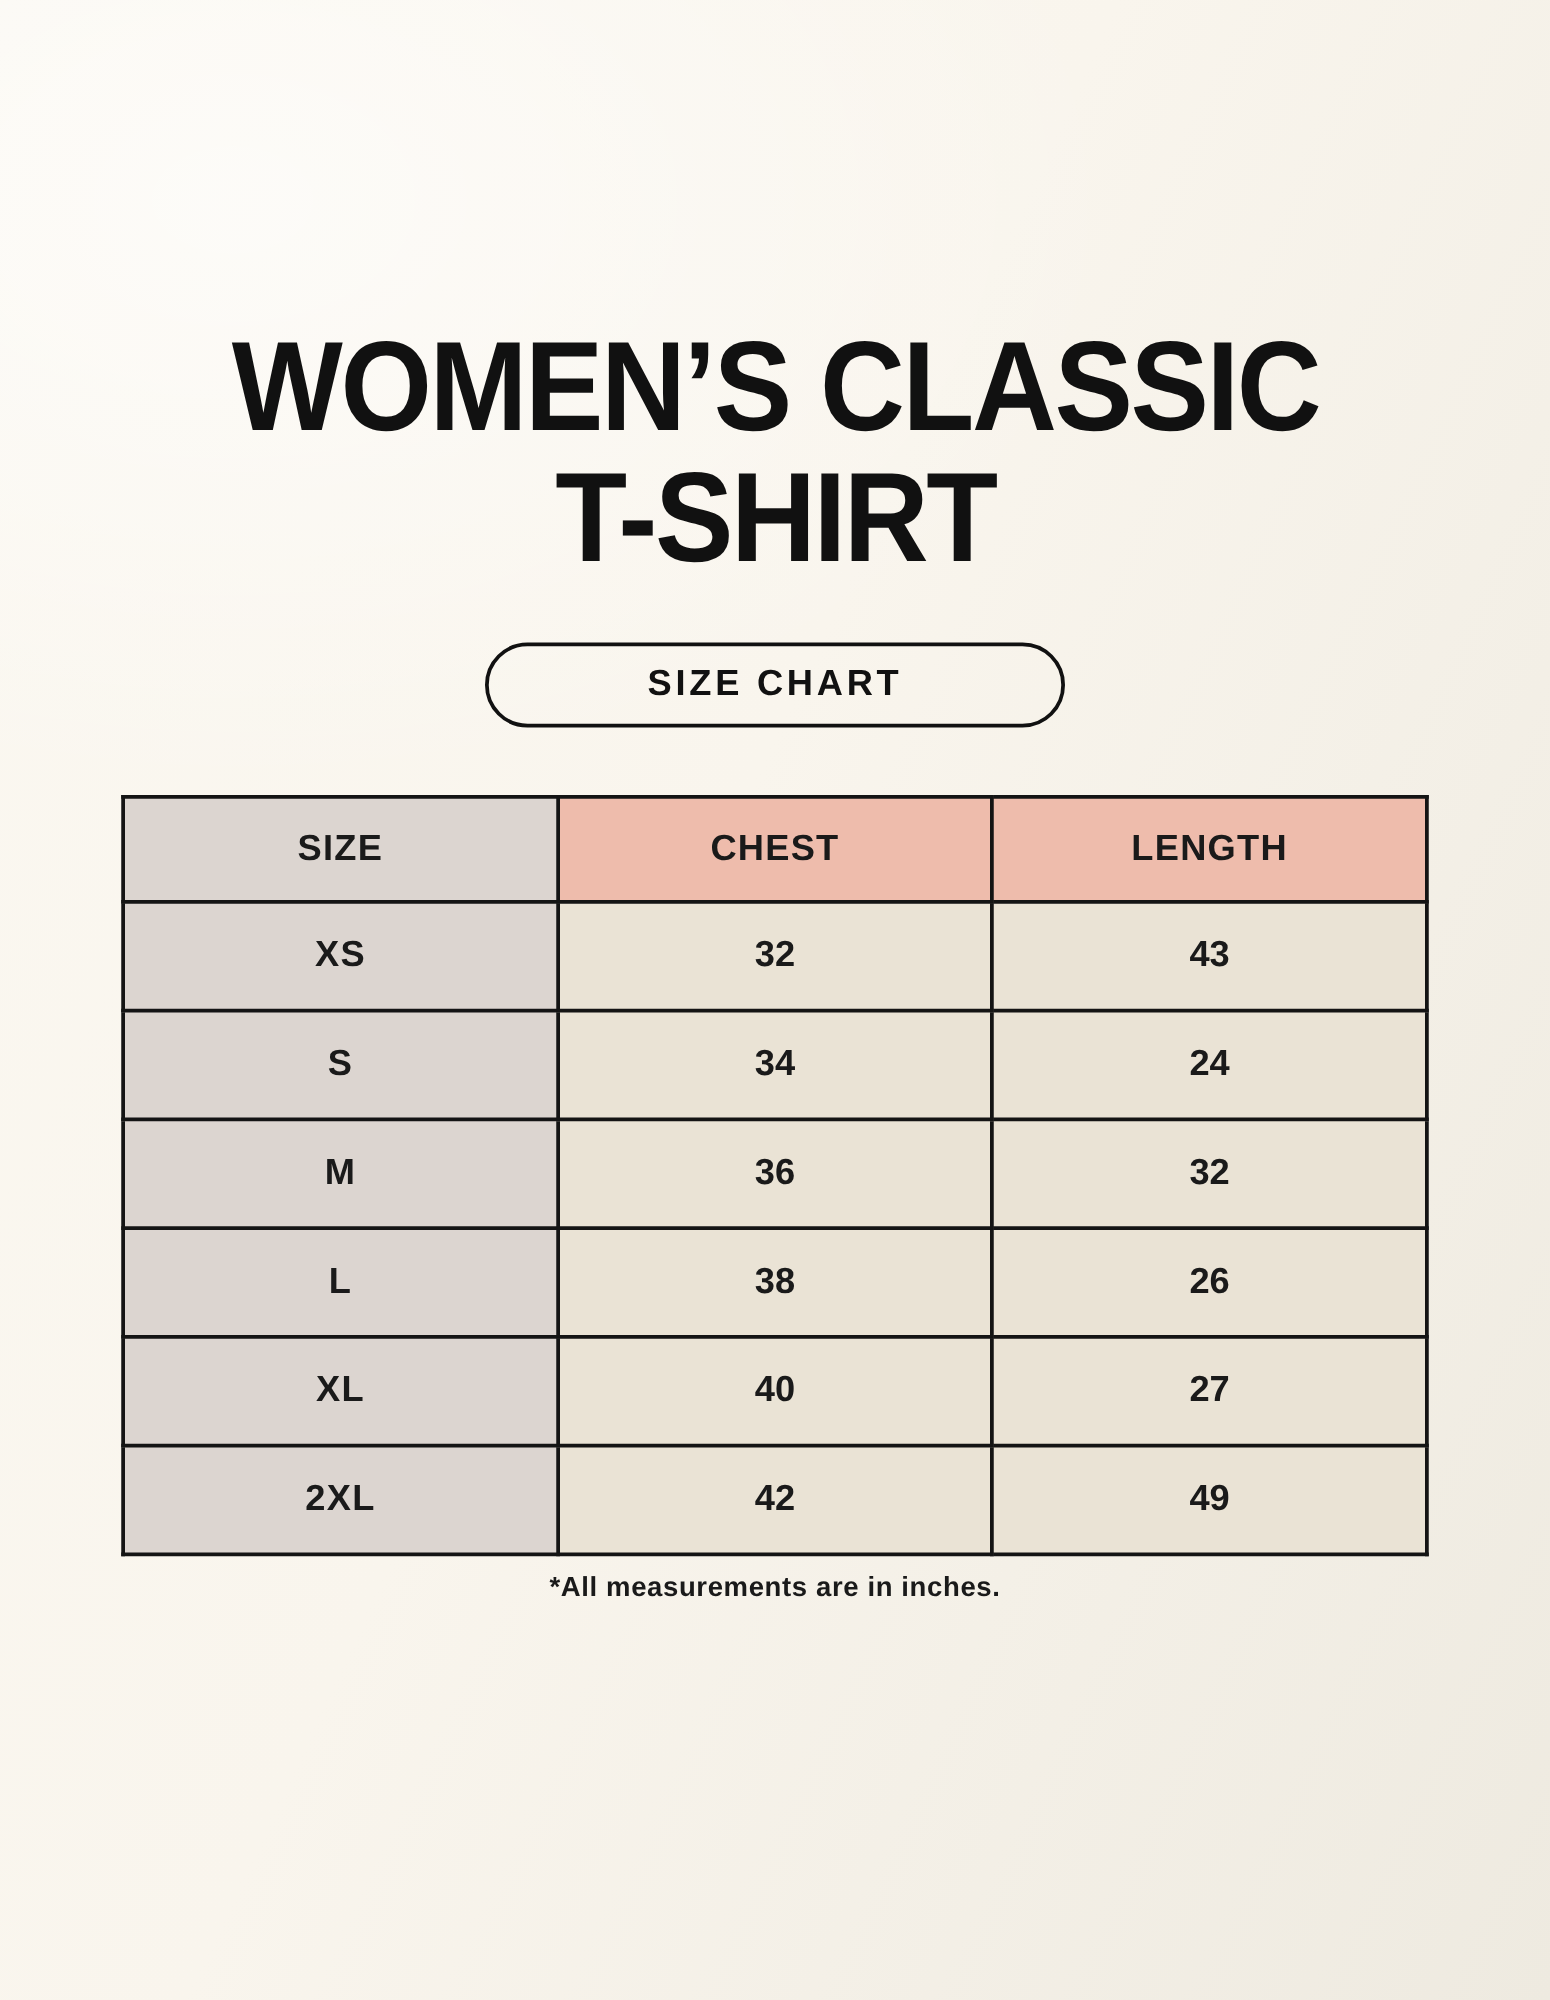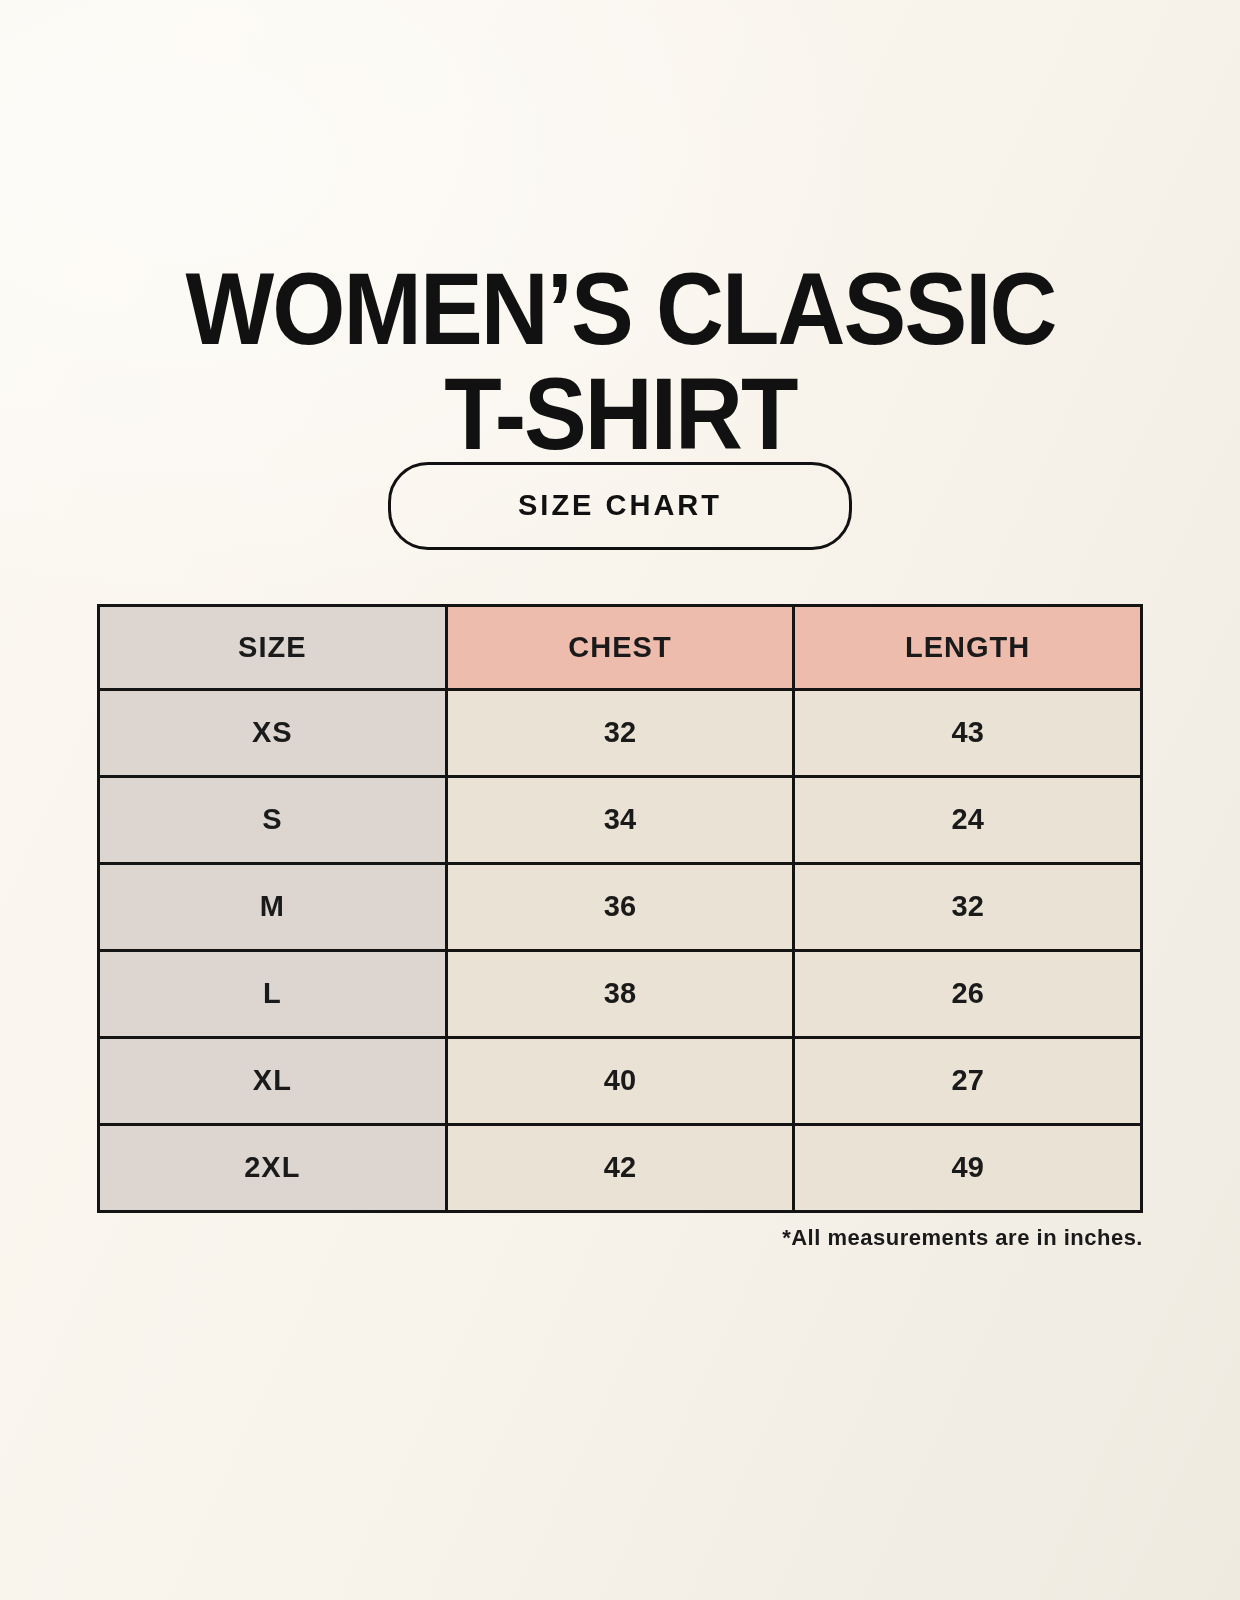--- a/index.html
+++ b/index.html
@@ -22,21 +22,22 @@
     margin-top: 262px;
     text-align: center;
     font-weight: bold;
     font-size: 97px;
     line-height: 1.03;
     letter-spacing: -2px;
     color: #111;
     transform: scale(0.97, 1.05);
   }
   .pill-button {
-    width: 464px; height: 88px;
+    margin-top: 52px;
+    width: 464px; height: 68px;
     border: 3px solid #111;
     border-radius: 40px;
     background: transparent;
     display: flex; align-items: center; justify-content: center;
     font-size: 29px;
     font-weight: bold;
     letter-spacing: 3px;
     color: #111;
     cursor: pointer;
   }
@@ -54,21 +55,21 @@
     height: 87px;
     padding: 0;
   }
   .size-table tr.header-row th { height: 84px; letter-spacing: 1px; }
   .col-size-header { background: var(--size-bg); }
   .col-measure-header { background: var(--measure-bg); }
   .cell-size { background: var(--size-bg); font-weight: bold; letter-spacing: 1px; }
   .cell-data { background: var(--data-bg); font-weight: bold; }
   .footnote-wrap {
     width: 1046px;
-    text-align: right;
+    text-align: center;
     margin-top: 12px;
   }
   .footnote {
     font-size: 22px;
     font-weight: 600;
     letter-spacing: 0.5px;
     color: #1a1a1a;
   }
 </style>
 </head>

